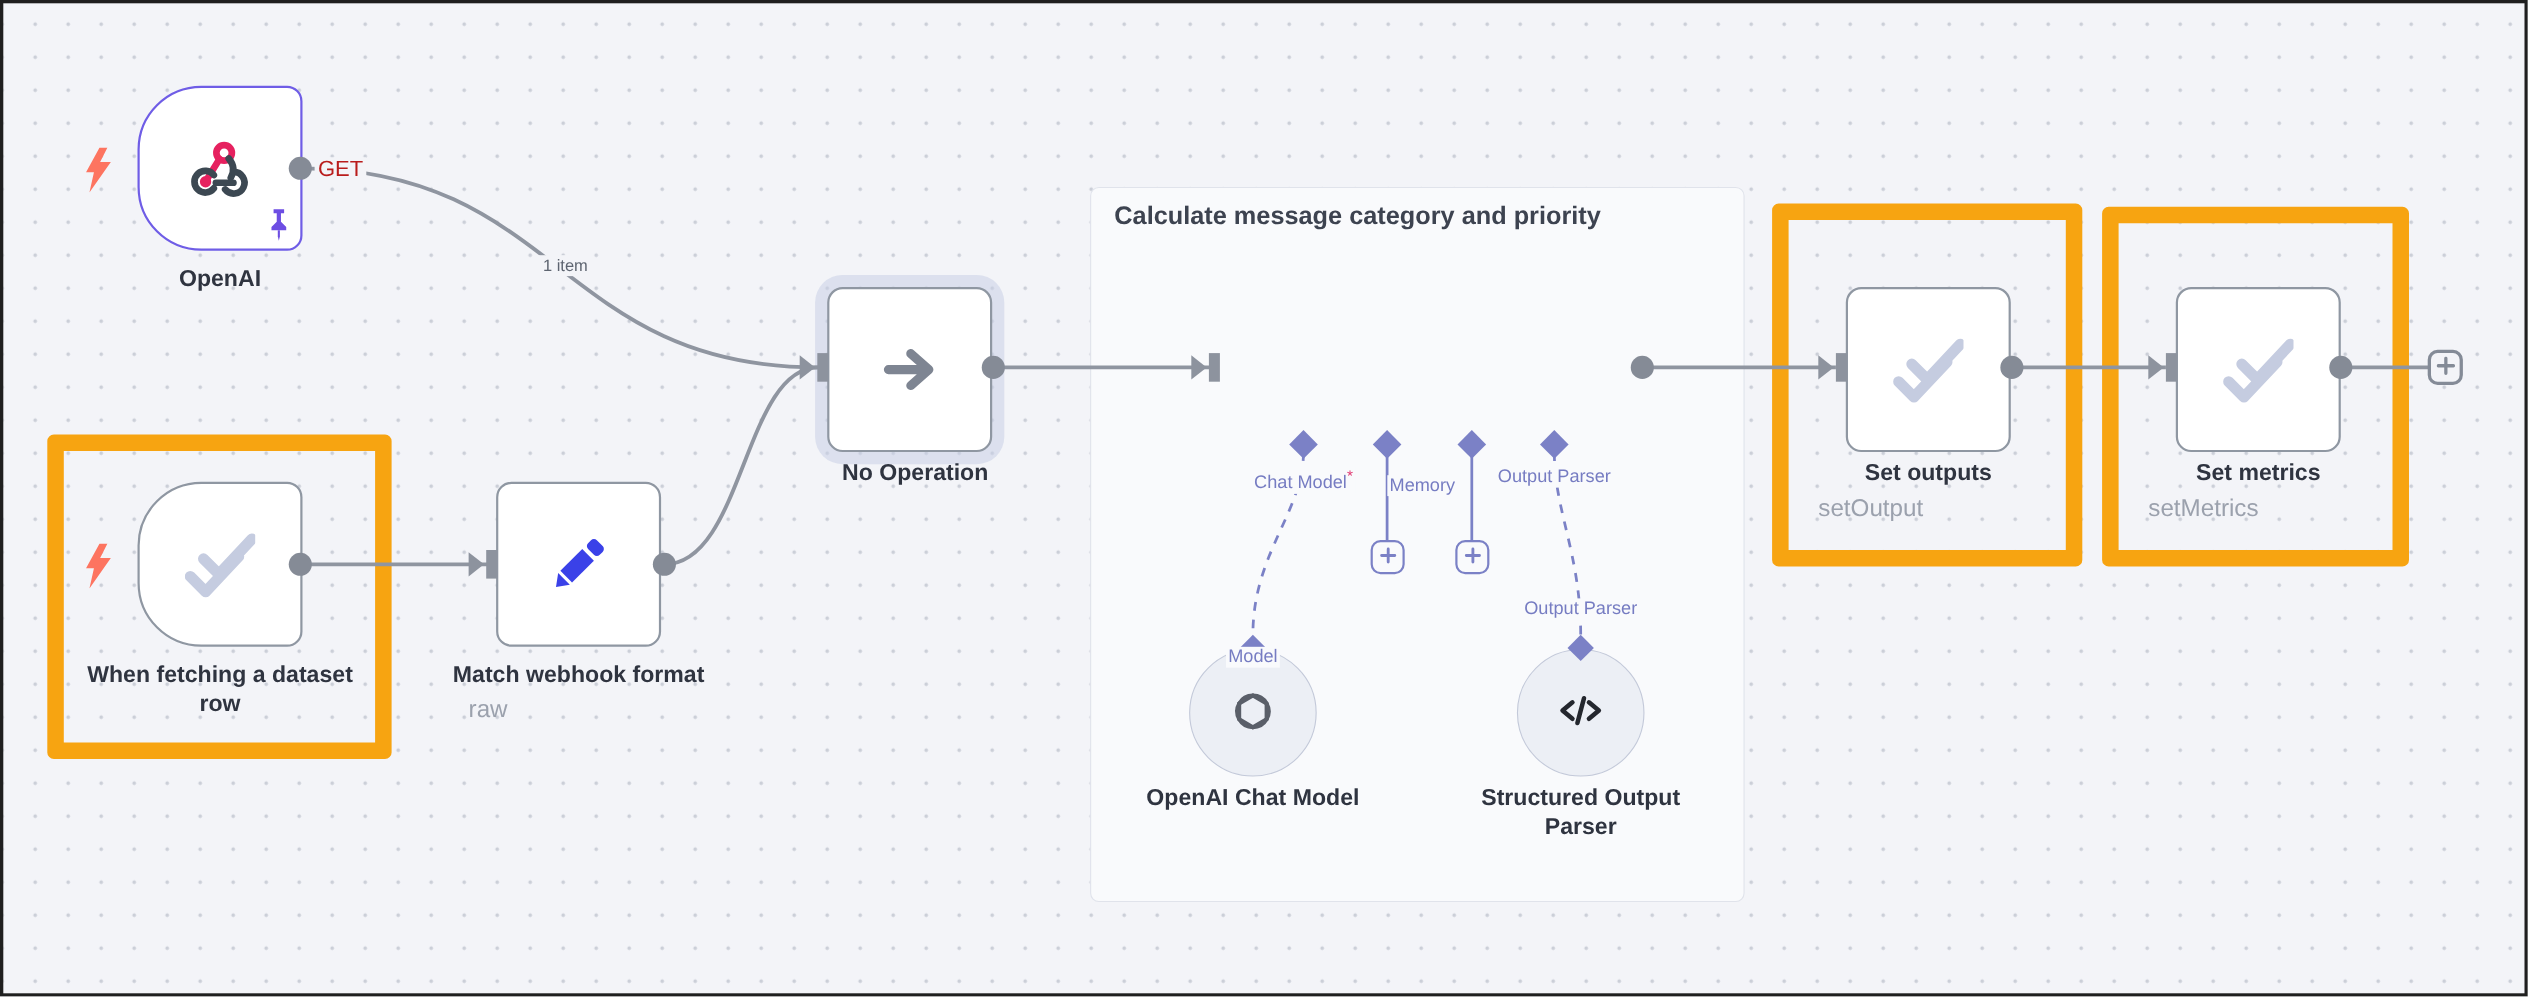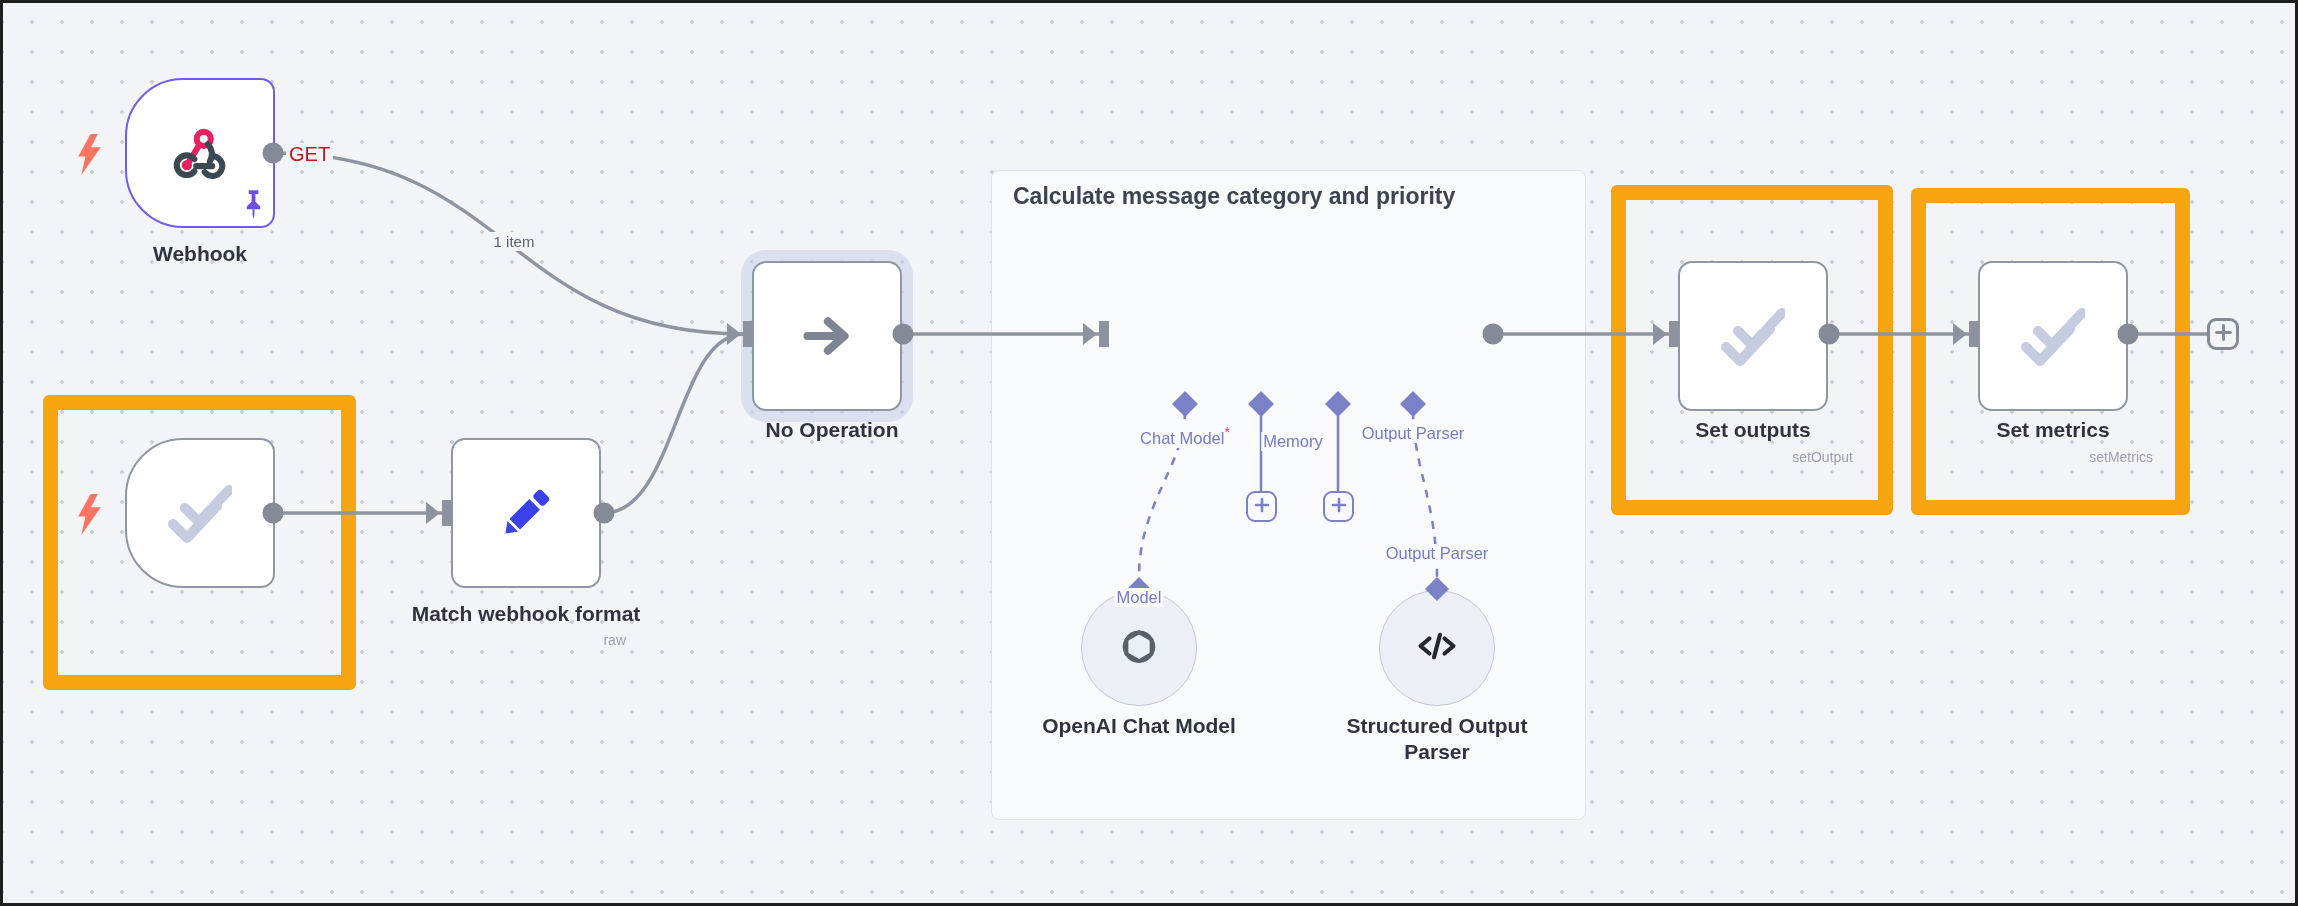--- a/index.html
+++ b/index.html
@@ -21,22 +21,22 @@
   .halo{box-shadow:0 0 0 11px rgba(200,208,230,0.55);}
   .node .icon-c{position:absolute;left:0;right:0;top:0;bottom:0;display:flex;align-items:center;justify-content:center;}
   .ai-node{width:383px;height:144px;}
   .ai-icon{position:absolute;left:44px;top:41px;}
   .ai-title{position:absolute;left:0;right:0;top:46px;text-align:center;font-size:24px;font-weight:600;color:#2f3440;}
   .ai-sub{position:absolute;left:0;right:0;top:82px;text-align:center;font-size:19px;color:#9ba1ad;}
   .sub-circle{position:absolute;z-index:3;width:116px;height:116px;border-radius:50%;background:#eceff5;
               border:1.5px solid #c3c9d9;box-sizing:border-box;display:flex;align-items:center;justify-content:center;}
   .node-label{position:absolute;z-index:3;transform:translateX(-50%);text-align:center;
               font-size:21px;font-weight:600;color:#2f3440;line-height:1.25;}
-  .node-sub{position:absolute;z-index:3;transform:translateX(-50%);text-align:right;
-            font-size:14px;font-weight:400;color:#9ba1ad;}
+  .node-sub{position:absolute;z-index:3;transform:translateX(-50%);text-align:left;
+            font-size:22px;font-weight:400;color:#9ba1ad;}
   svg.edges{position:absolute;z-index:4;left:0;top:0;pointer-events:none;}
   .edge-label{position:absolute;z-index:5;font-size:15px;color:#5d6470;background:#f3f4f8;padding:1px 5px;transform:translateX(-50%);}
   .get-label{position:absolute;z-index:5;font-size:20px;color:#b91c1c;background:#f3f4f8;padding:0 3px;}
   .conn-label{position:absolute;z-index:5;font-size:16.5px;color:#767cc2;background:#f9fafc;padding:0 2px;transform:translateX(-50%);white-space:nowrap;}
   .req{color:#e0356f;font-size:14px;}
   .plus-btn{position:absolute;z-index:5;width:31px;height:31px;box-sizing:border-box;border-radius:9px;
             background:#f9fafc;border:2.5px solid #7B81C6;display:flex;align-items:center;justify-content:center;cursor:pointer;padding:0;}
   .plus-btn.gray{background:#f3f4f8;border:3px solid #848b97;width:32px;height:32px;}
   .bolt{position:absolute;z-index:3;}
   .pin{position:absolute;z-index:3;}
@@ -70,35 +70,36 @@
     <svg width="23" height="31" viewBox="0 0 24 32">
       <path d="M7,1 h10 v4 h-3 v8 l5,5 v3 H5 v-3 l5,-5 V5 H7 z" fill="#6D4EE3"></path>
       <path d="M11,21 h2 v6 l-1,4 l-1,-4 z" fill="#6D4EE3"></path>
     </svg>
   </div>
   <div class="bolt" style="left:72px;top:131px;">
     <svg width="29" height="41" viewBox="0 0 28 40">
       <path d="M15,0 L3,22 H10 L6,40 L25,13 H15.5 L22,0 Z" fill="#FD7460"></path>
     </svg>
   </div>
-  <div class="node-label" style="left:197px;top:238px;width:280px;">Webhook</div>
+  <div class="node-label" style="left:197px;top:238px;width:280px;">OpenAI</div>
 
   <div class="node trigger" style="left:122px;top:435px;">
     <div class="icon-c">
       <svg width="64" height="64" viewBox="0 0 64 64">
         <path d="M10,36 L24,50 L54,18" fill="none" stroke="#C5CCE0" stroke-width="10" stroke-linecap="round" stroke-linejoin="round" transform="translate(7,-9)"></path>
         <path d="M10,36 L24,50 L54,18" fill="none" stroke="#C5CCE0" stroke-width="10" stroke-linecap="round" stroke-linejoin="round" transform="translate(-5,7)"></path>
       </svg>
     </div>
   </div>
   <div class="bolt" style="left:72px;top:491px;">
     <svg width="29" height="41" viewBox="0 0 28 40">
       <path d="M15,0 L3,22 H10 L6,40 L25,13 H15.5 L22,0 Z" fill="#FD7460"></path>
     </svg>
   </div>
+  <div class="node-label" style="left:197px;top:598px;width:250px;">When fetching a dataset row</div>
 
   <div class="node" style="left:448px;top:435px;">
     <div class="icon-c">
       <svg width="60" height="60" viewBox="0 0 64 64">
         <g transform="rotate(45,32,32)" fill="#3A41E8">
           <rect x="24" y="3" width="16" height="12" rx="4"></rect>
           <rect x="24" y="19" width="16" height="30"></rect>
           <path d="M24,52 L32,63 L40,52 Z"></path>
         </g>
       </svg>

